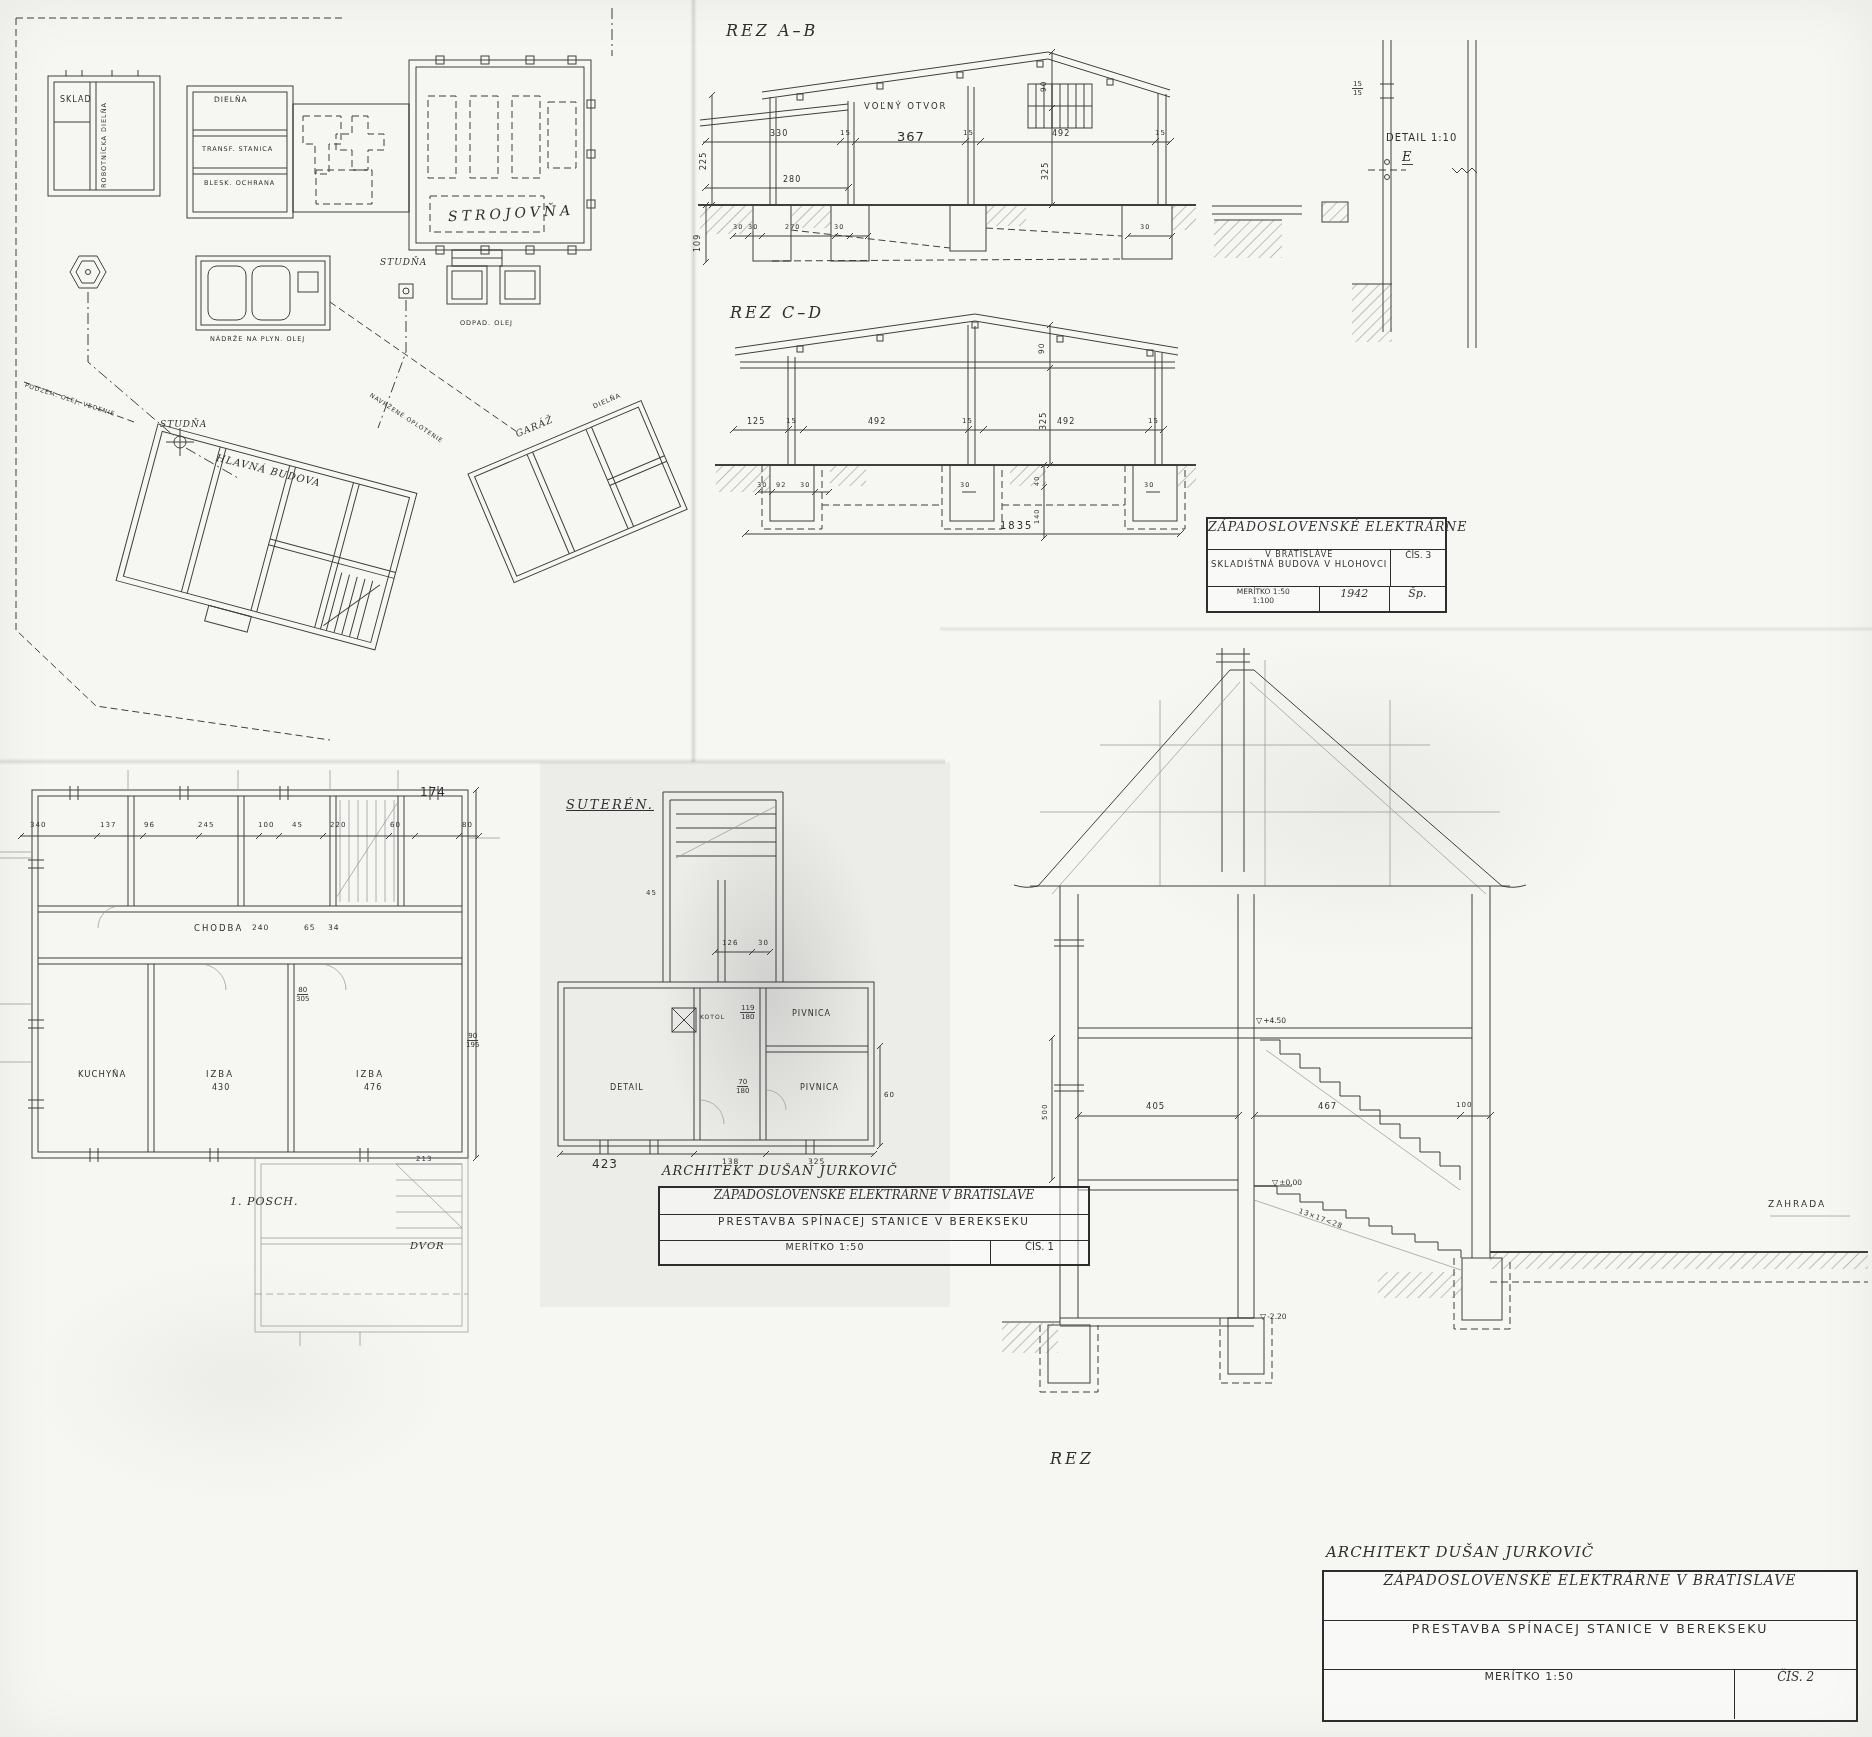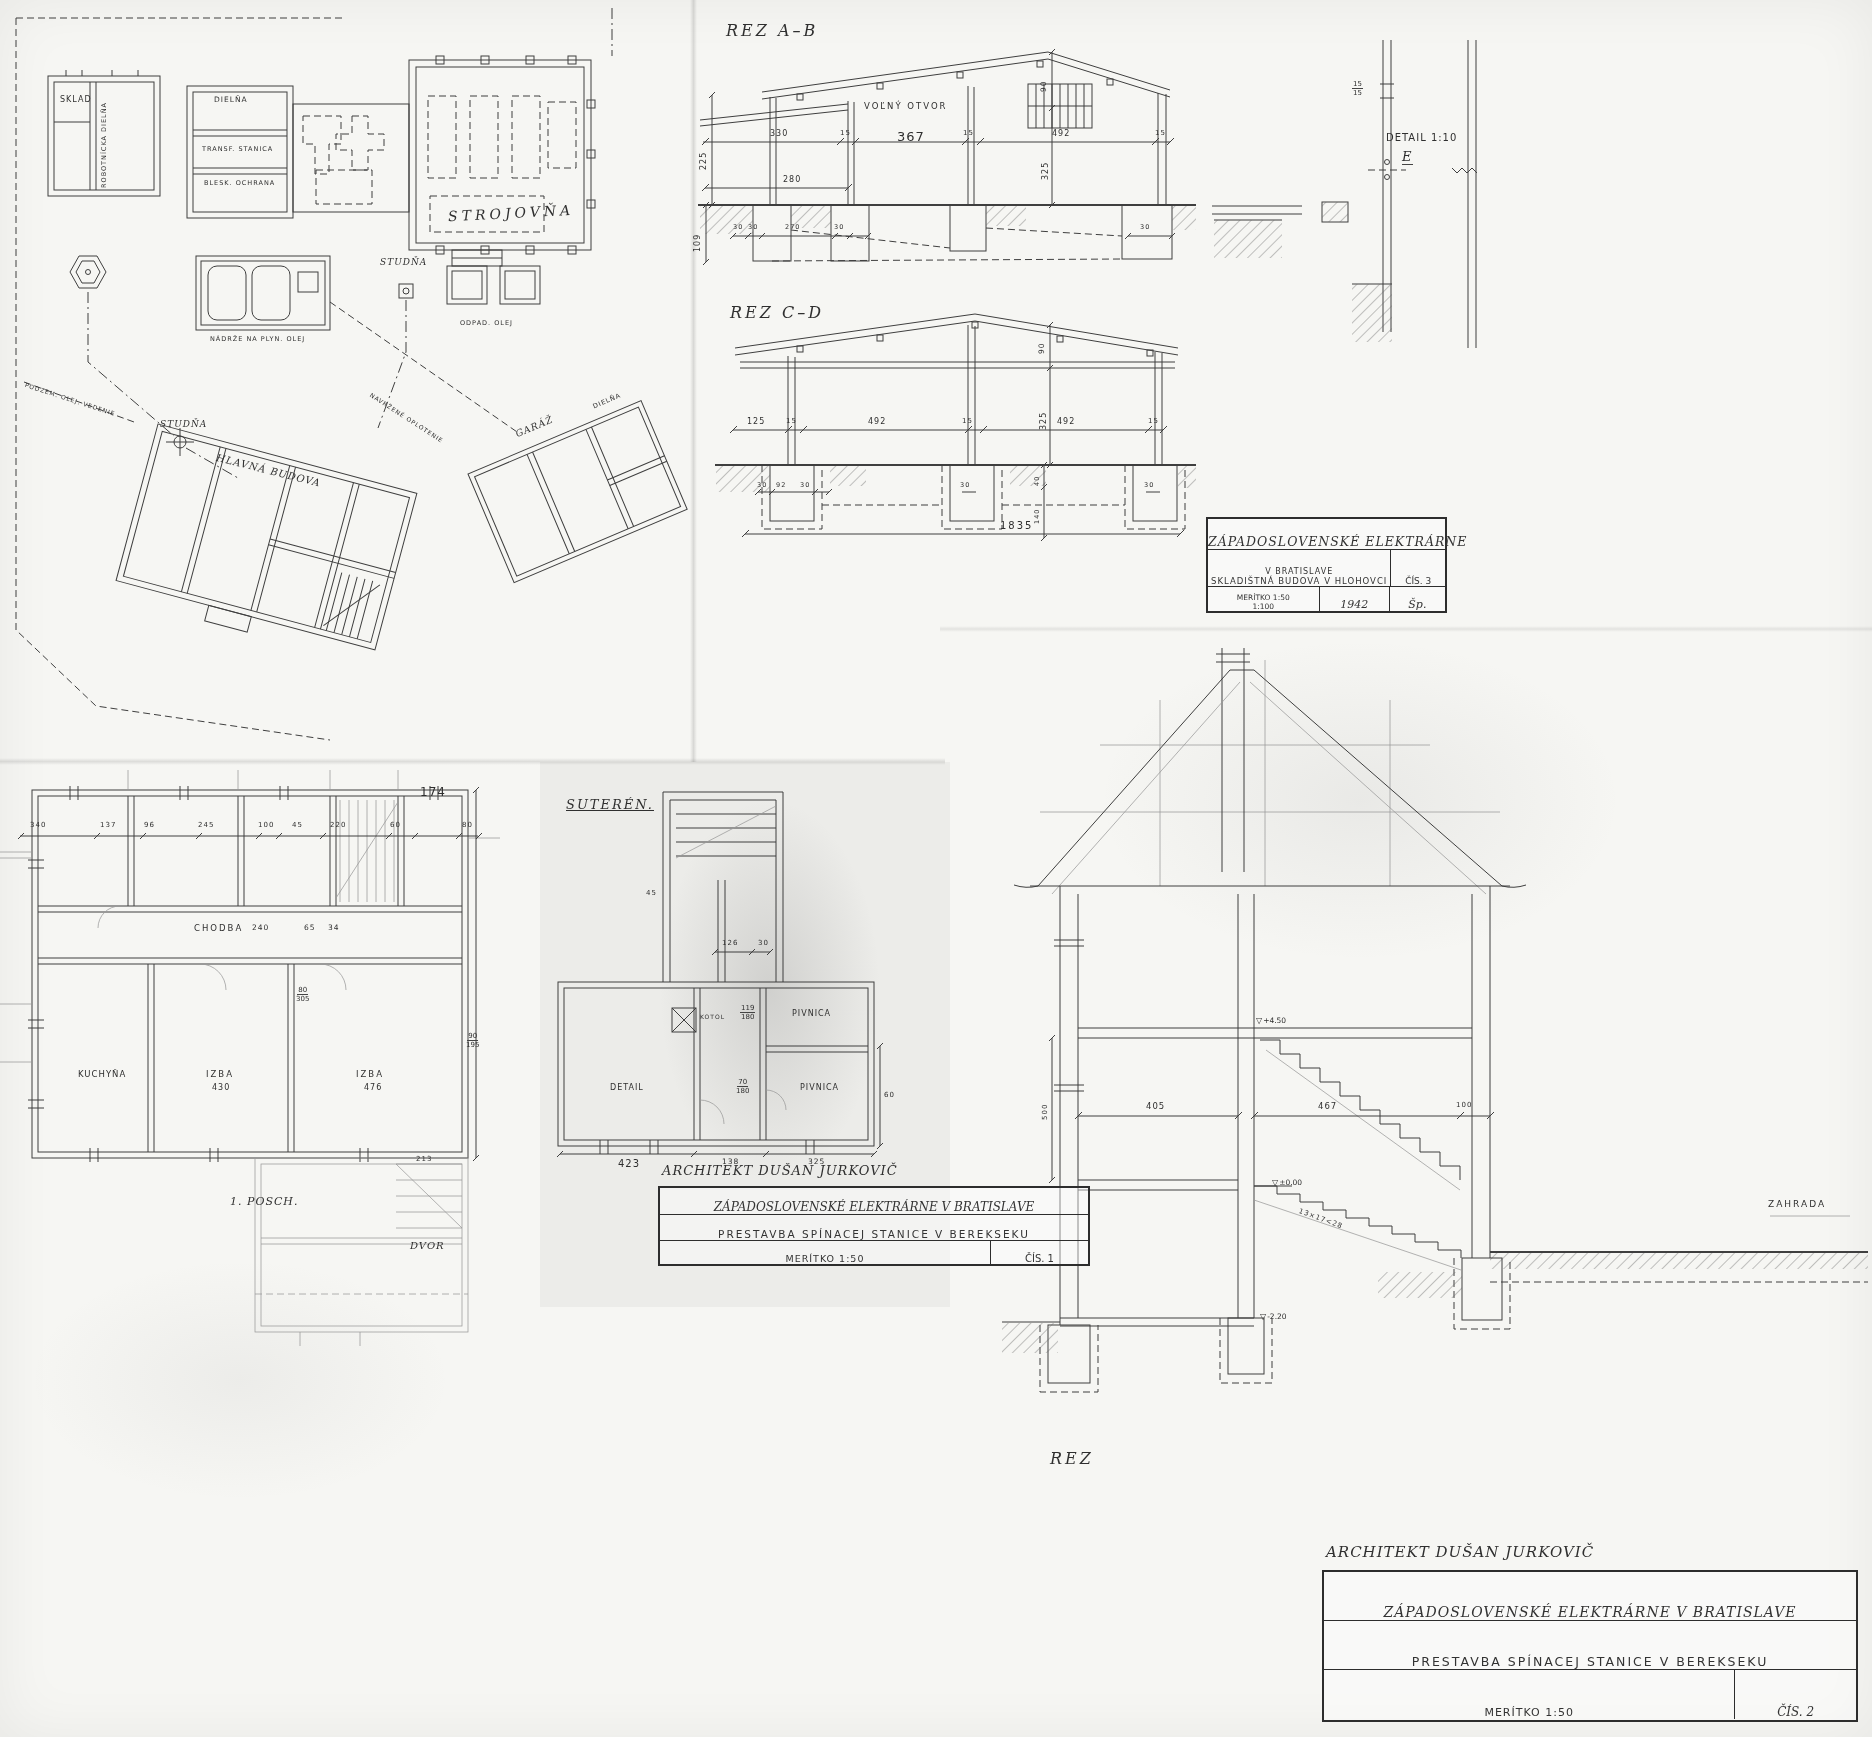--- a/index.html
+++ b/index.html
@@ -17,21 +17,21 @@
   .cur{font-family:"DejaVu Serif",serif;font-style:italic}
   .v{transform:rotate(-90deg);transform-origin:left top}
   .frac{position:absolute;display:inline-flex;flex-direction:column;align-items:center;font-size:7px;line-height:1.15;color:#2f2f2f}
   .frac .nm{border-bottom:1px solid #444;padding:0 1px}
   .lvl{position:absolute;font-size:7.5px;color:#2f2f2f;white-space:nowrap}
   .lvl .tri{font-size:8px;margin-right:1px}
   
   .tb{position:absolute;border:2px solid #2d2d2d;background:rgba(255,255,255,.4)}
   .tb .row{display:flex;align-items:stretch;border-top:1.5px solid #2d2d2d}
   .tb .row:first-child{border-top:none}
-  .tb .cell{display:flex;flex-direction:column;align-items:center;justify-content:flex-end;flex:1}
+  .tb .cell{display:flex;flex-direction:column;align-items:center;justify-content:flex-start;flex:1}
   .tb .cell+.cell{border-left:1.5px solid #2d2d2d}
   .tb span{white-space:nowrap}
 </style>
 </head>
 <body>
 
 <div class="sheet">
 
   <div class="tone" style="left:540px;top:762px;width:410px;height:545px;background:rgba(150,150,150,.10)"></div>
   <div class="seam" style="left:690px;top:0;width:7px;height:762px;background:linear-gradient(90deg,transparent,rgba(0,0,0,.12),transparent)"></div>
@@ -394,21 +394,21 @@
   <span class="lbl" style="left:416px;top:1156px;font-size:7px">213</span>
 
   <span class="lbl cur" style="left:566px;top:798px;font-size:13px;letter-spacing:2px;text-decoration:underline">SUTERÉN.</span>
   <span class="lbl" style="left:700px;top:1014px;font-size:6px">KOTOL</span>
   <span class="lbl" style="left:792px;top:1010px;font-size:8px;letter-spacing:1px">PIVNICA</span>
   <span class="lbl" style="left:800px;top:1084px;font-size:8px;letter-spacing:1px">PIVNICA</span>
   <span class="lbl" style="left:610px;top:1084px;font-size:8px;letter-spacing:1px">DETAIL</span>
   <span class="lbl" style="left:722px;top:940px;font-size:7px">126</span>
   <span class="lbl" style="left:758px;top:940px;font-size:7px">30</span>
   <span class="lbl" style="left:646px;top:890px;font-size:7px">45</span>
-  <span class="lbl" style="left:618px;top:1158px;font-size:10px">423</span>
+  <span class="lbl" style="left:592px;top:1158px;font-size:12px">423</span>
   <span class="lbl" style="left:722px;top:1158px;font-size:7.5px">138</span>
   <span class="lbl" style="left:808px;top:1158px;font-size:7.5px">325</span>
   <span class="lbl" style="left:884px;top:1092px;font-size:7px">60</span>
   <span class="frac" style="left:740px;top:1004px">
     <span class="nm">119</span>
     <span>180</span>
   </span>
   <span class="frac" style="left:736px;top:1078px">
     <span class="nm">70</span>
     <span>180</span>

